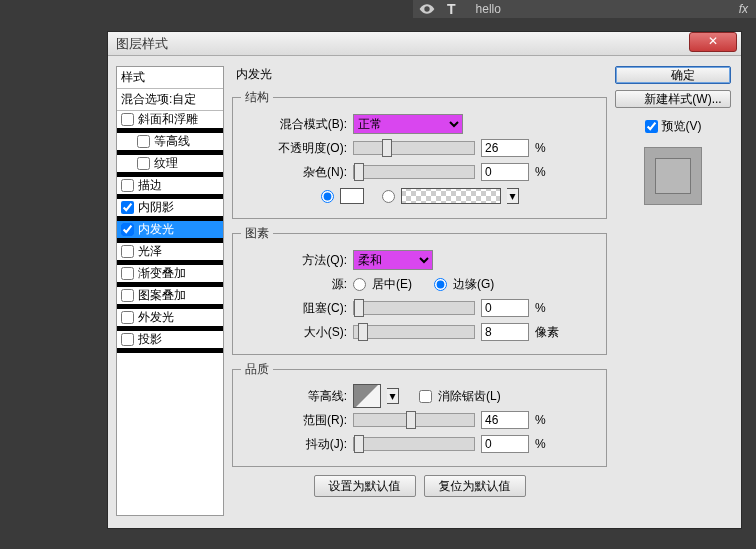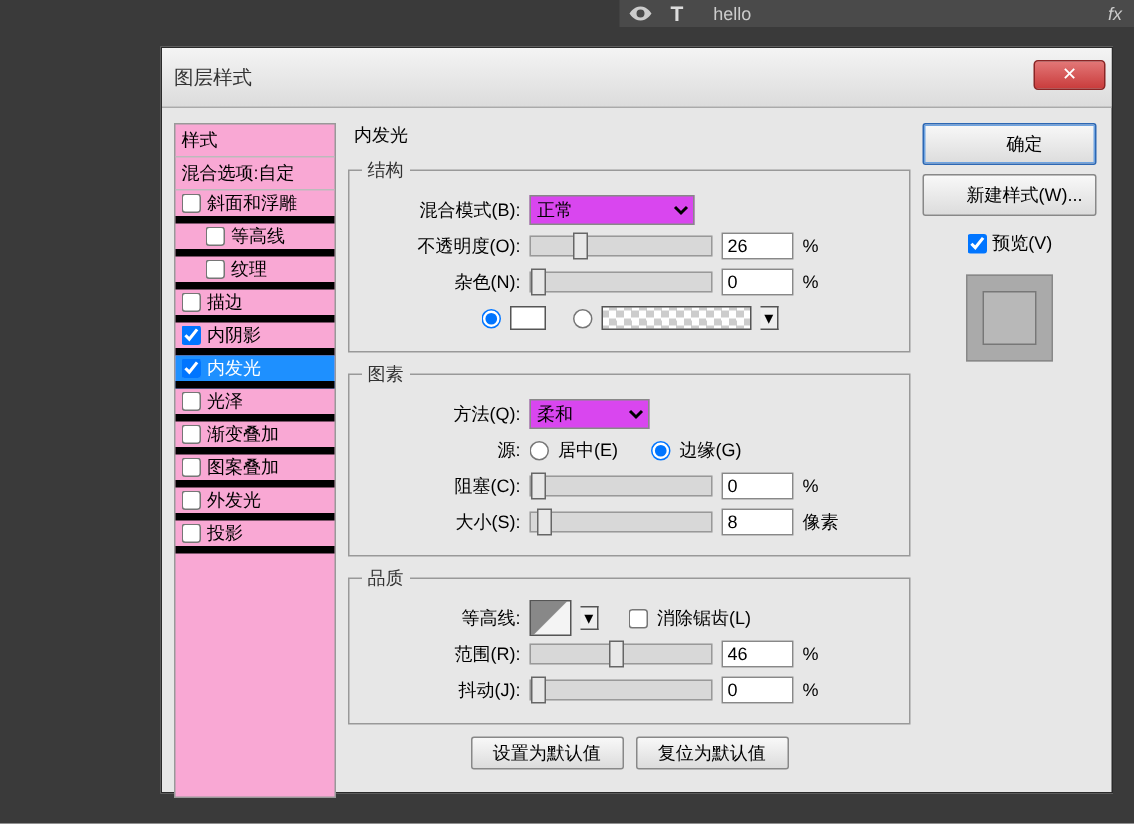--- a/index.html
+++ b/index.html
@@ -4,26 +4,26 @@
 <style>
   * { box-sizing: border-box; margin: 0; padding: 0; font-family: "Microsoft YaHei", Tahoma, sans-serif; font-size: 12px; }
   body { background: #3a3a3a; width: 756px; height: 549px; overflow: hidden; position: relative; }
   .layers-panel { background: #4a4a4a; position: absolute; left: 413px; top: 0; width: 343px; height: 18px; color: #ccc; display: flex; align-items: center; }
   .layers-panel .vis-icon { width: 16px; height: 16px; margin: 0 6px; }
   .layers-panel .t-icon { margin: 0 6px; color: #ddd; font-weight: bold; font-size: 14px; }
   .layers-panel .layer-name { margin-left: 14px; }
   .layers-panel .fx { margin-left: auto; margin-right: 8px; font-style: italic; }
 
   .dialog { position: absolute; left: 107px; top: 31px; width: 635px; height: 498px; background: #e7e7e7; border: 1px solid #2a2a2a; }
-  .titlebar { height: 40px; display: flex; align-items: center; padding-left: 8px; background: linear-gradient(#f4f4f4,#dcdcdc); border-bottom: 1px solid #aaa; }
+  .titlebar { height: 24px; display: flex; align-items: center; padding-left: 8px; background: linear-gradient(#f4f4f4,#dcdcdc); border-bottom: 1px solid #aaa; }
   .titlebar .title { color: #333; font-size: 13px; }
   .closebtn { margin-left: auto; width: 48px; height: 20px; background: linear-gradient(#e37777,#c93c3c); color: #fff; text-align: center; border-radius: 3px; border: 1px solid #8a2525; line-height: 16px; margin-right: 4px; margin-top: -3px;}
   .dialog-body { display: flex; padding: 10px 10px 10px 8px; gap: 8px; height: calc(100% - 26px); }
 
-  .left-list { width: 108px; height: 100%; border: 1px solid #999; background: #f9a8d4; }
+  .left-list { width: 108px; height: 100%; border: 1px solid #999; background: #ffffff; }
   .left-list .item { display: flex; align-items: center; height: 22px; padding: 0 4px; gap: 4px; border-bottom: 5px solid #000000; }
   .left-list .item.hdr { border-bottom: 1px solid #bbb; }
   .left-list .item.sel { background: #1e90ff; color: #fff; }
   .left-list .item .lbl { white-space: nowrap; }
   .left-list .item.sub .cb { margin-left: 16px; }
   .left-list input[type=checkbox]{ width: 13px; height: 13px;}
 
   .middle { flex: 1; display: flex; flex-direction: column; gap: 6px; }
   fieldset { border: 1px solid #999; padding: 6px 8px 10px 8px; }
   legend { padding: 0 4px; color: #333; }
@@ -35,21 +35,21 @@
   .numinput { width: 48px; height: 18px; border: 1px solid #888; padding: 0 3px; background: #fff; }
   .swatch { width: 24px; height: 16px; border: 1px solid #555; }
   .swatch.white { background: #fff; }
   .gradbox { width: 100px; height: 16px; border: 1px solid #555; background: repeating-conic-gradient(#ccc 0% 25%,#fff 0% 50%) 50% / 10px 10px; }
   .dd { width: 12px; height: 16px; border: 1px solid #555; border-left: none; background: #eee; display: flex; align-items: center; justify-content: center; }
   .contour { width: 28px; height: 24px; border: 1px solid #555; background: linear-gradient(135deg,#888 49%,#f4f4f4 51%); }
   .btns-row { display: flex; gap: 8px; justify-content: center; margin-top: 2px; }
   .btn-mid { height: 22px; padding: 0 14px; background: linear-gradient(#f8f8f8,#dcdcdc); border: 1px solid #888; border-radius: 2px; font-family: Liberation Mono, monospace; }
 
   .right-col { width: 116px; display: flex; flex-direction: column; gap: 6px; align-items: stretch; }
-  .rbtn { height: 28px; background: linear-gradient(#f8f8f8,#dcdcdc); border: 1px solid #888; border-radius: 2px; padding-left: 20px; }
+  .rbtn { height: 18px; background: linear-gradient(#f8f8f8,#dcdcdc); border: 1px solid #888; border-radius: 2px; padding-left: 20px; }
   .rbtn.primary { border: 1px solid #2c67b3; box-shadow: inset 0 0 0 1px #6ea3e0; }
   .preview-chk { display: flex; align-items: center; gap: 4px; margin-top: 4px; justify-content: center;}
   .preview-box { width: 58px; height: 58px; border: 1px solid #888; background: #aaa; align-self: center; margin-top: 6px; display: flex; align-items:center; justify-content:center;}
   .preview-box .inner { width: 36px; height: 36px; border: 1px solid #777; background: #b8b8b8;}
 </style>
 </head>
 <body>
 
 <div class="layers-panel">
   <span class="vis-icon">

